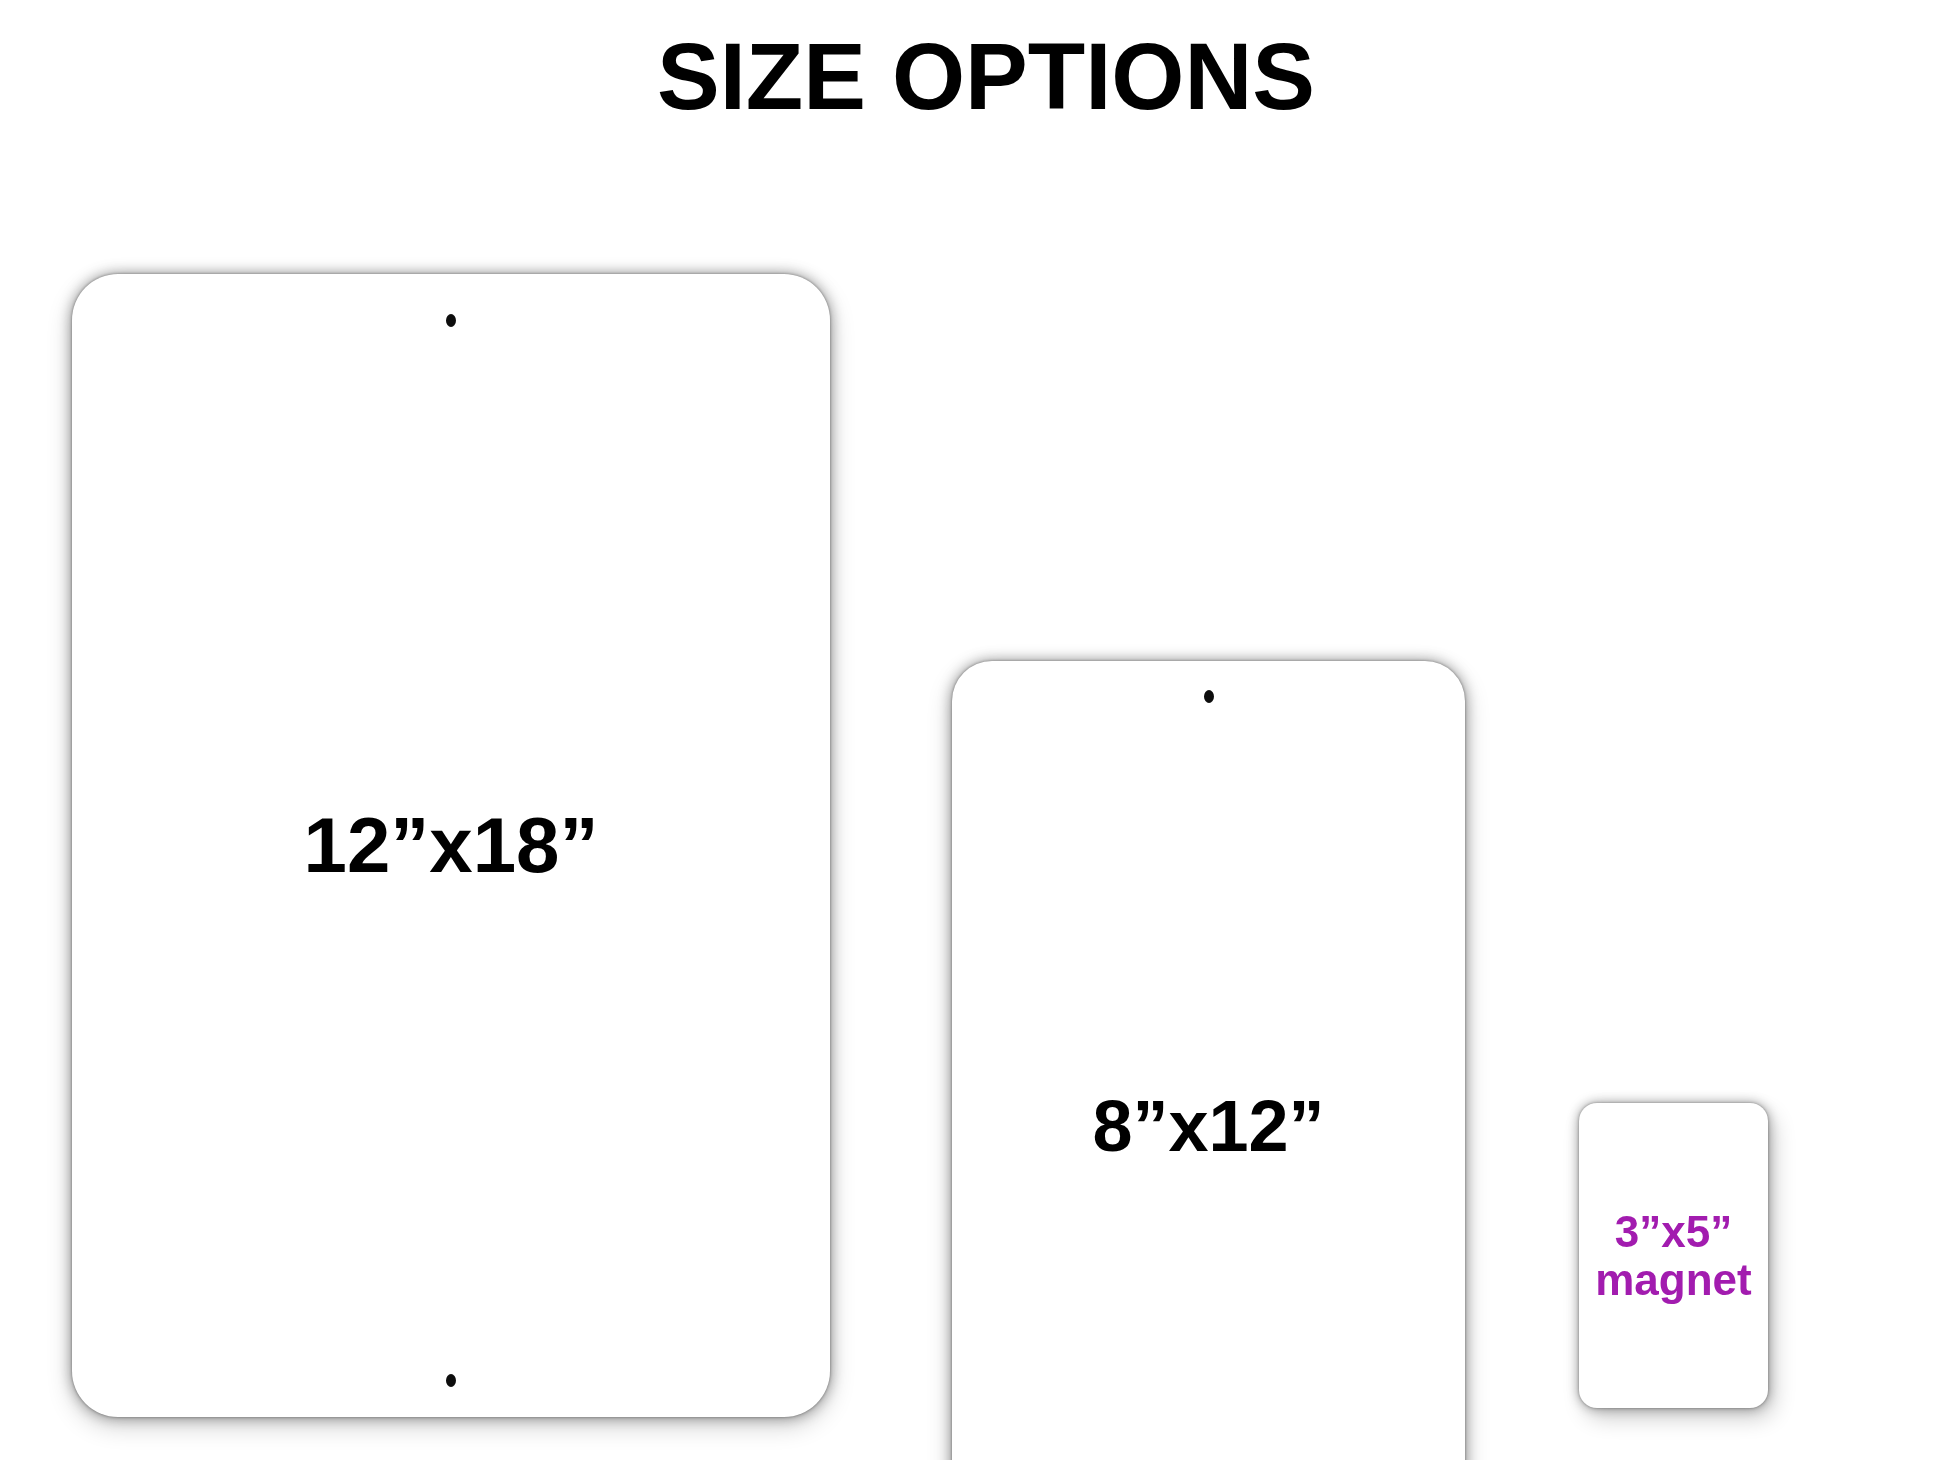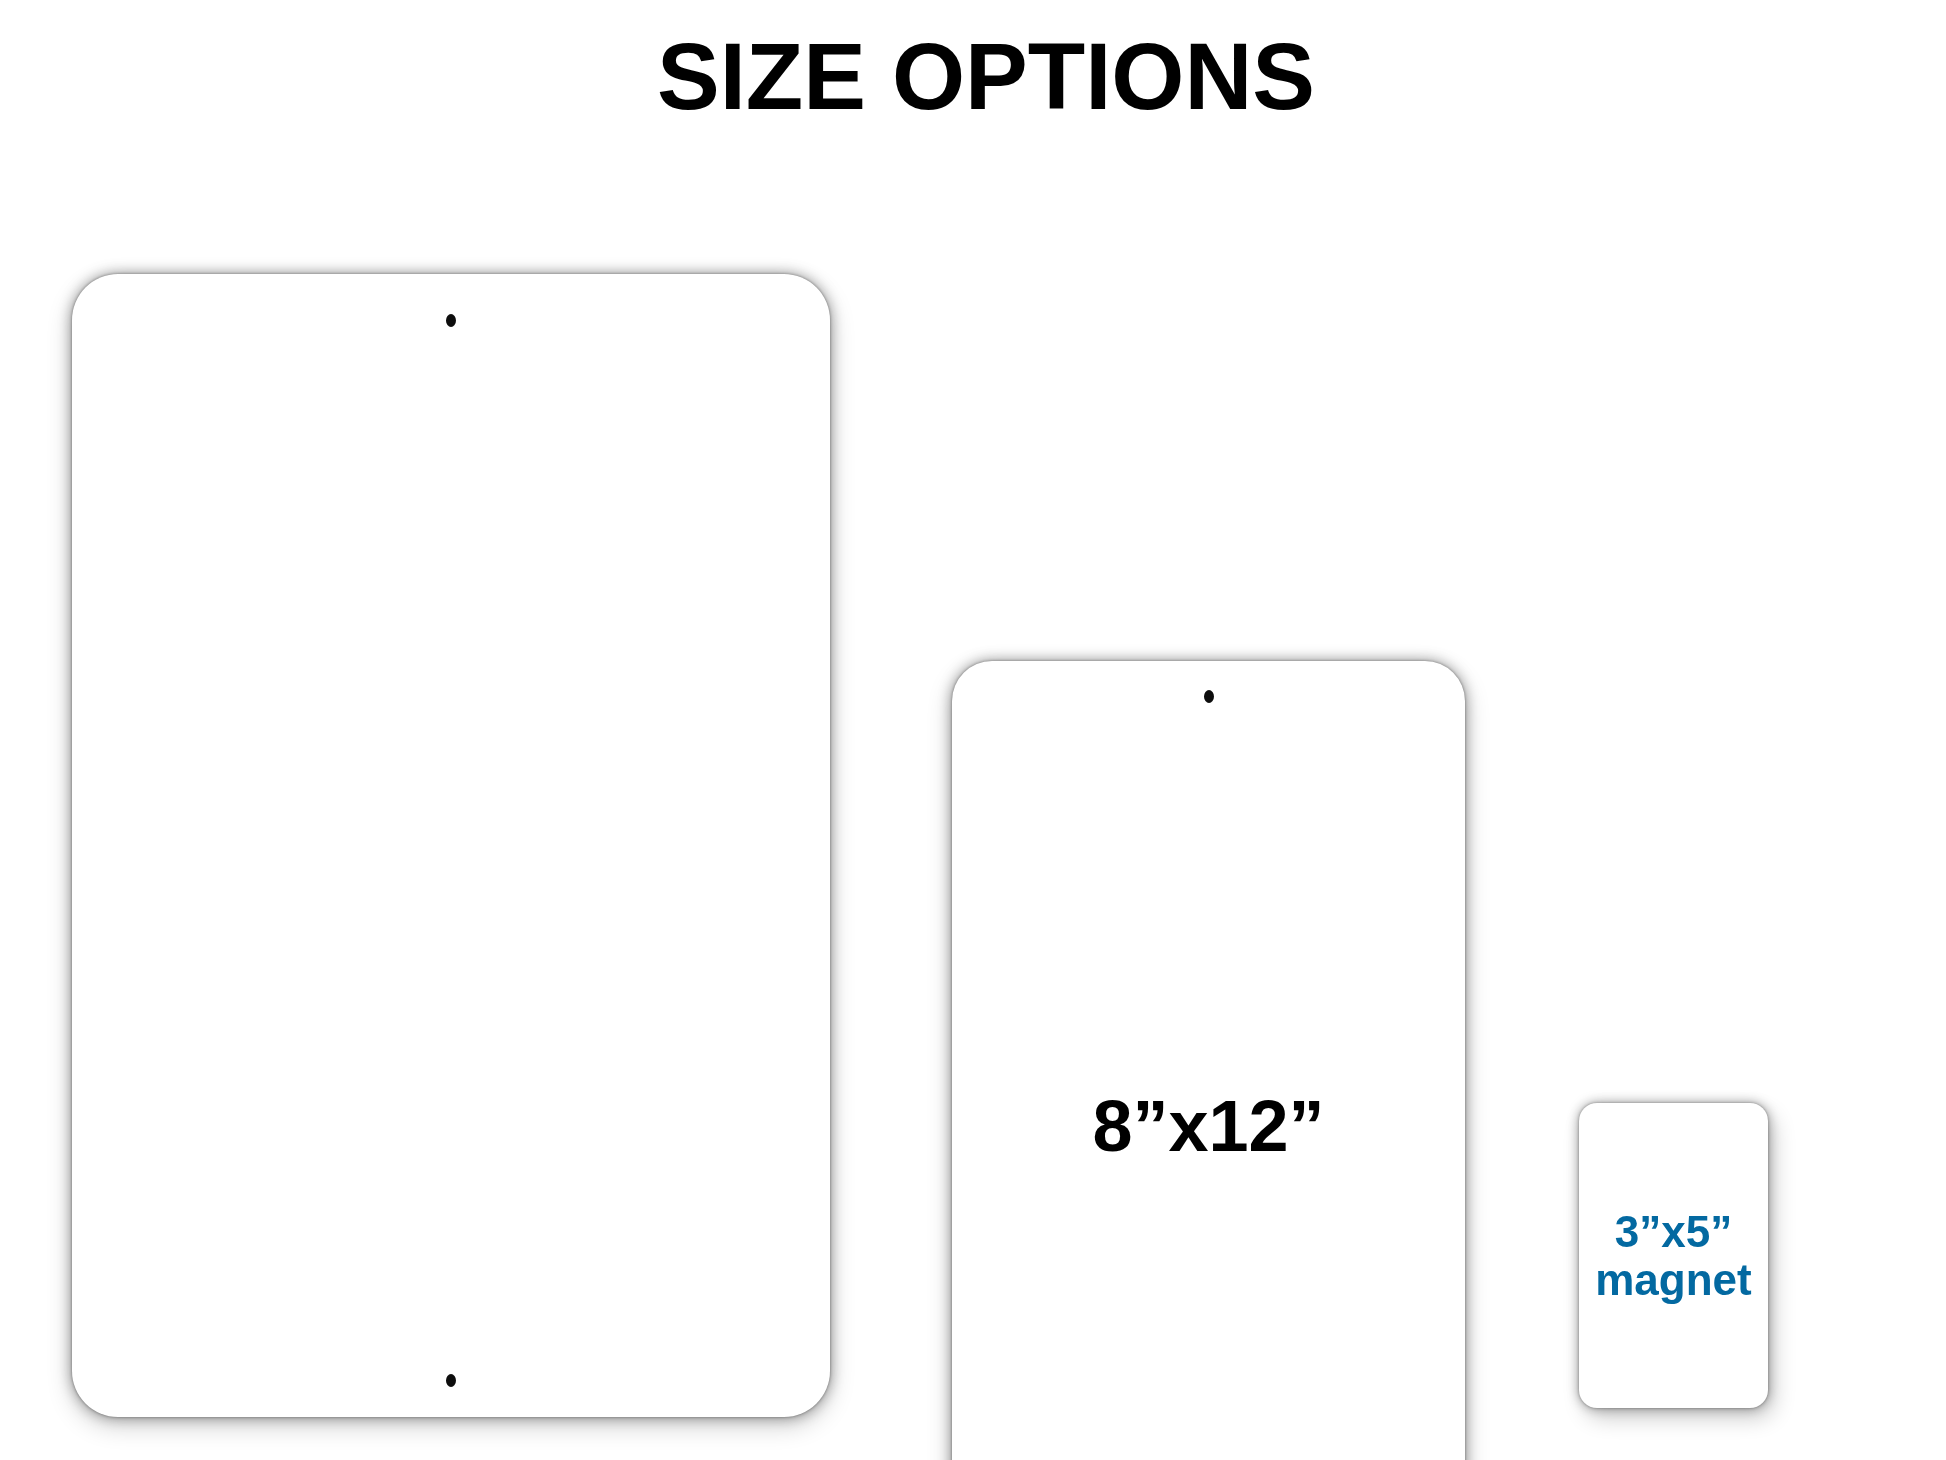--- a/index.html
+++ b/index.html
@@ -67,21 +67,21 @@
     width: 189px;
     height: 305px;
     border-radius: 18px;
     box-shadow:
       0 0 3px rgba(0,0,0,0.35),
       0 0 12px rgba(0,0,0,0.38),
       6px 10px 22px rgba(0,0,0,0.20);
   }
   .magnet-label {
     font-weight: 700;
-    color: #0369a1;
+    color: #a21caf;
     font-size: 44px;
     line-height: 1.08;
     text-align: center;
   }
   .magnet-label span { display: block; }
   .hole {
     position: absolute;
     left: 50%;
     transform: translateX(-50%);
     width: 10px;
@@ -96,20 +96,21 @@
 </style>
 </head>
 <body>
 
 <div class="canvas">
 
   <h1 class="page-title">SIZE OPTIONS</h1>
 
   <div class="sign sign-large">
     <span class="hole hole-top"></span>
+    <span class="sign-label">12”x18”</span>
     <span class="hole hole-bottom"></span>
   </div>
 
   <div class="sign sign-medium">
     <span class="hole hole-top"></span>
     <span class="sign-label">8”x12”</span>
     <span class="hole hole-bottom"></span>
   </div>
 
   <div class="sign sign-magnet">

